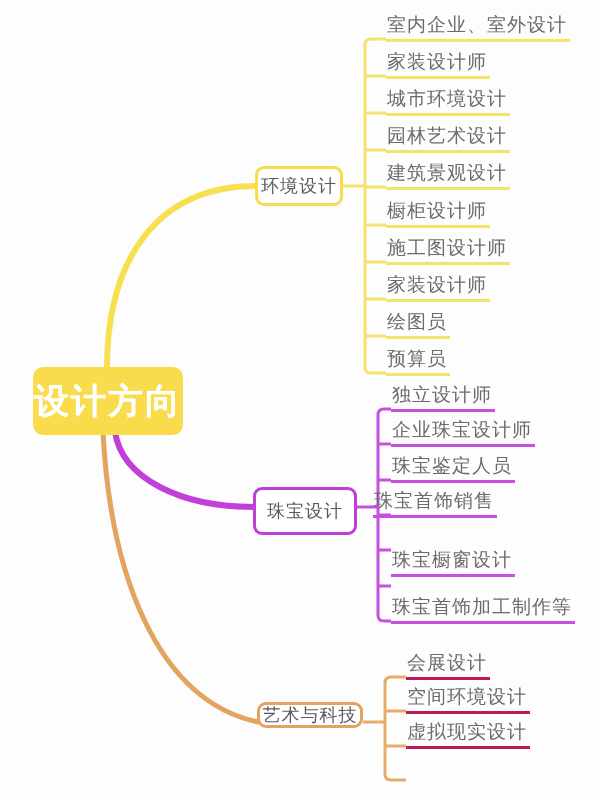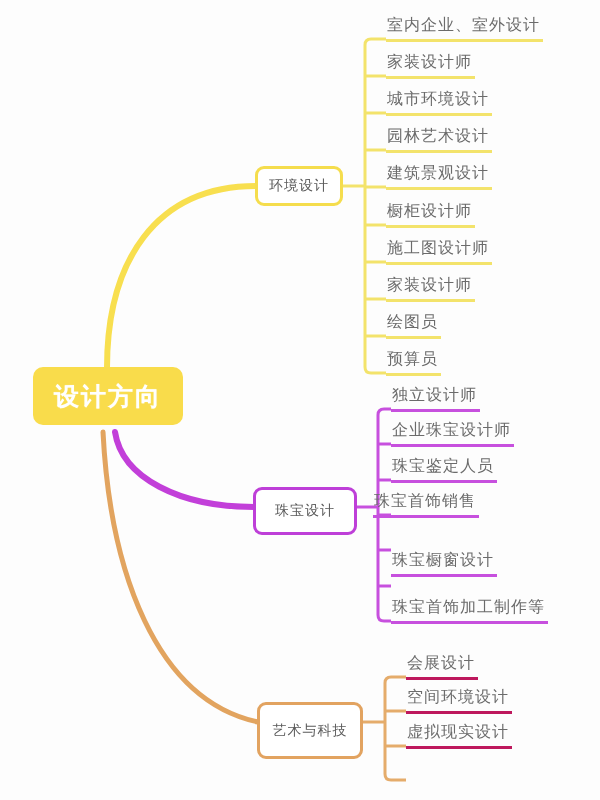--- a/index.html
+++ b/index.html
@@ -6,37 +6,37 @@
   body{
     width:600px;height:800px;
     background:#fdfdfd;
     font-family:"Liberation Sans","DejaVu Sans",sans-serif;
     position:relative;overflow:hidden;
   }
   #canvas{position:absolute;left:0;top:0;width:600px;height:800px;}
   svg.connectors{position:absolute;left:0;top:0;}
   .node{position:absolute;box-sizing:border-box;}
   .root-node{
-    left:33px;top:367px;width:150px;height:58px;
+    left:33px;top:367px;width:150px;height:68px;
     background:#f9dc4b;border-radius:10px;
-    color:#ffffff;font-size:25px;font-weight:bold;letter-spacing:2px;
+    color:#ffffff;font-size:35px;font-weight:bold;letter-spacing:2px;
     display:flex;align-items:center;justify-content:center;
     text-shadow:0 0 1px rgba(255,255,255,.6);
   }
   .branch-box{
     background:#ffffff;border-radius:9px;
-    color:#5a5a5a;font-size:14px;letter-spacing:1px;
+    color:#5a5a5a;font-size:18px;letter-spacing:1px;
     display:flex;align-items:center;justify-content:center;
   }
   .branch-env{left:255px;top:166px;width:88px;height:40px;border:3px solid #f5dd4d;}
   .branch-jewel{left:253px;top:487px;width:104px;height:48px;border:3px solid #be3fd8;}
-  .branch-art{left:257px;top:702px;width:106px;height:57px;border:3px solid #e2a360;}
+  .branch-art{left:257px;top:702px;width:106px;height:26px;border:3px solid #e2a360;}
   .child{
     position:absolute;
-    font-size:16px;color:#6b6b6b;letter-spacing:1px;
+    font-size:19px;color:#6b6b6b;letter-spacing:1px;
     line-height:15px;padding:0 3px 7px 1px;
     white-space:nowrap;
   }
   .c1{border-bottom:3px solid #f3e36b;}
   .c2{border-bottom:3px solid #c750de;}
   .c3{border-bottom:3px solid #be185d;}
 </style>
 </head>
 <body>
 

